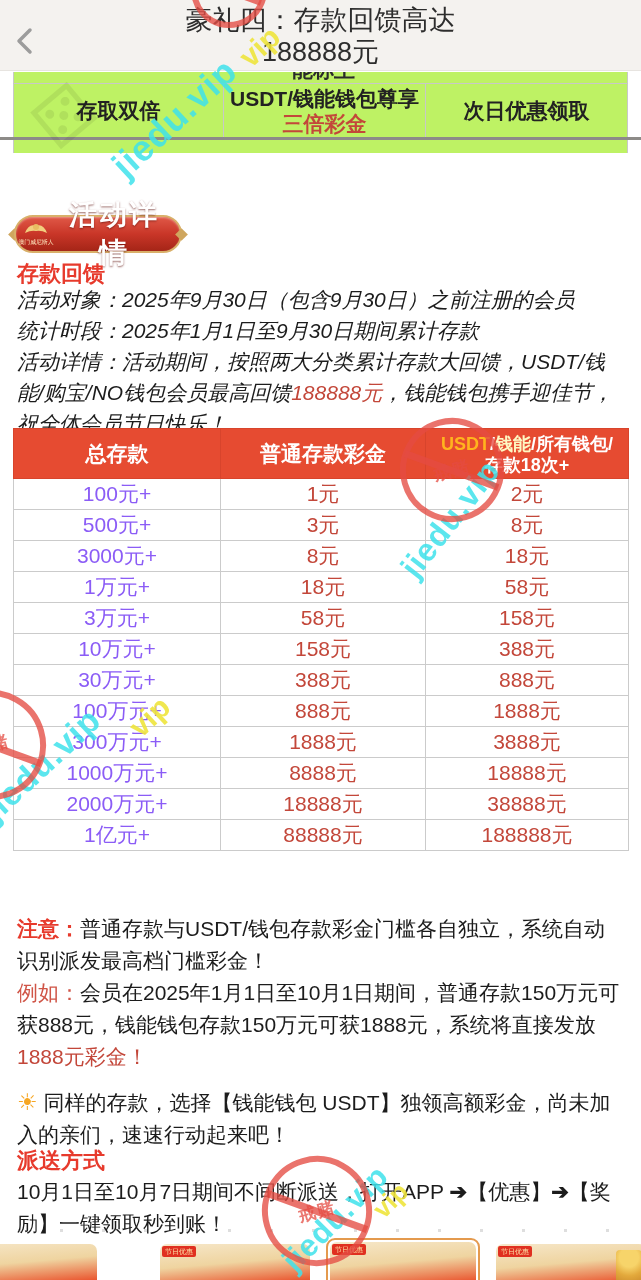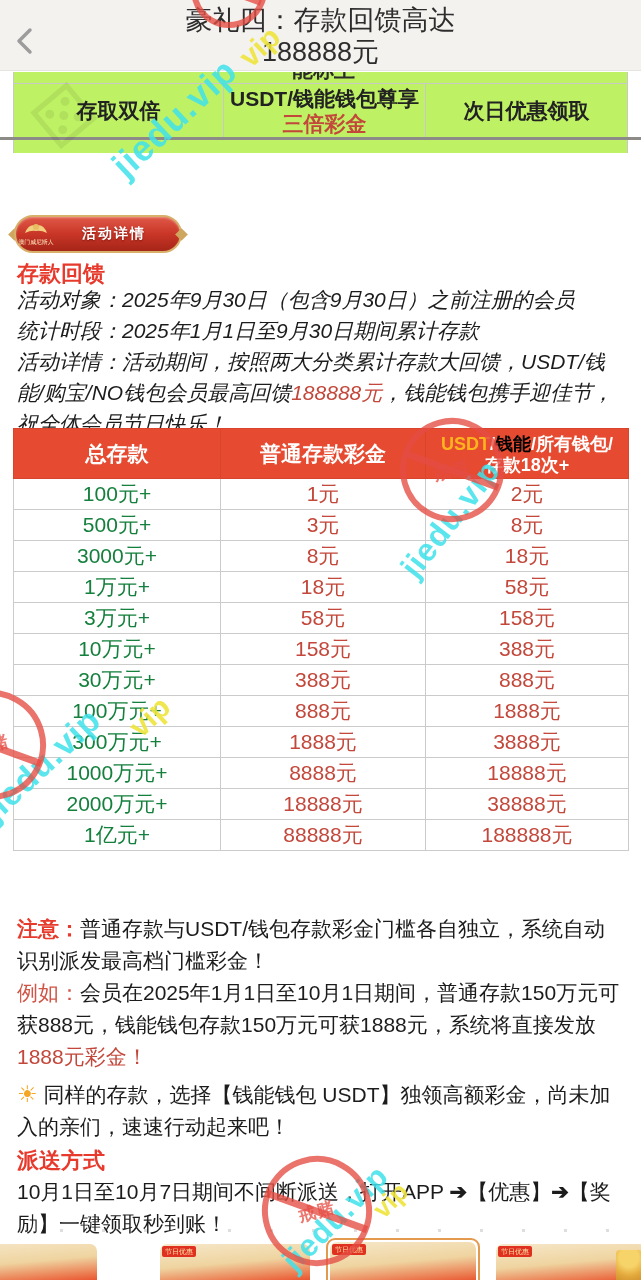--- a/index.html
+++ b/index.html
@@ -32,45 +32,45 @@
   .badge { position:absolute; top:215px; left:14px; width:168px; height:38px; z-index:2; }
   .badge-body { position:relative; width:100%; height:100%; border-radius:19px;
     background:linear-gradient(180deg,#e05847 0%,#c93628 50%,#a52517 100%);
     border:2px solid #d9b06a; box-sizing:border-box;
     display:flex; align-items:center; box-shadow:inset 0 1px 2px rgba(255,255,255,.35); }
   .badge::before, .badge::after { content:""; position:absolute; top:15px; width:9px; height:9px;
     background:#cfa65e; transform:rotate(45deg); }
   .badge::before { left:-4px; } .badge::after { right:-4px; }
   .emblem { width:40px; text-align:center; line-height:10px; }
   .brand-mini { display:block; font-size:6.5px; color:#ffe9c0; transform:scale(.9); white-space:nowrap; }
-  .badge-label { flex:1; text-align:center; font-size:14px; font-weight:bold; color:#fff;
+  .badge-label { flex:1; text-align:center; font-size:28px; font-weight:bold; color:#fff;
     text-shadow:0 1px 2px rgba(90,10,5,.6); letter-spacing:2px; padding-right:8px; }
   
   .sec-heading { position:absolute; left:17px; font-size:22px; font-weight:bold; color:#e73a2c; z-index:2; }
   .h-rebate { top:259px; }
   .intro { position:absolute; top:284px; left:17px; width:608px;
     font-size:21px; line-height:31px; color:#1c1c1c; z-index:2;font-style:italic; }
   .amount-red { color:#c3473a; }
   
   .rebate { position:absolute; top:428px; left:13px; width:615px; z-index:2;
     border-collapse:collapse; table-layout:fixed;padding-left:36px; }
   .rebate th, .rebate td { border:1px solid #cbcbcb; text-align:center; padding:0; }
   .rebate thead th { border-color:#d8442c; background:#e64b31; color:#fff; font-size:21px; height:49px; }
   .h3l1 { font-size:18px; font-weight:bold; line-height:22px; }
   .h3l2 { font-size:18px; font-weight:bold; line-height:20px; }
-  .usdt { color:#ffb41e; } .qn { color:#000000; }
+  .usdt { color:#ffb41e; } .qn { color:#fef9c3; }
   .rebate tbody td { height:30px; font-size:21px; background:#fff; }
-  .rebate tbody td.c0 { color:#15803d; }
+  .rebate tbody td.c0 { color:#8b5cf6; }
   .rebate tbody td.c1, .rebate tbody td.c2 { color:#c3473a; }
   
   .notes { position:absolute; top:913px; left:17px; width:608px;
     font-size:21px; line-height:32px; color:#1c1c1c; z-index:2; }
   .lbl-notice { color:#e73a2c; font-weight:bold; }
   .lbl-example { color:#d05547; }
-  .cta { margin-top:5px; }
+  .cta { margin-top:13px; }
   .sun { color:#f6a623; font-size:23px; }
   
   .h-delivery { top:1146px; }
   .delivery-text { position:absolute; top:1176px; left:17px; width:608px;
     font-size:21px; line-height:32px; color:#1c1c1c; z-index:2; }
   .arrow { font-weight:bold; }
   .dots { position:absolute; top:1229px; left:18px; width:600px; height:3px; z-index:2;
     background:repeating-linear-gradient(90deg, rgba(0,0,0,.13) 0 3px, transparent 3px 42px); }
   
   .card { position:absolute; width:150px; height:60px; top:1244px; z-index:4; cursor:pointer; }

